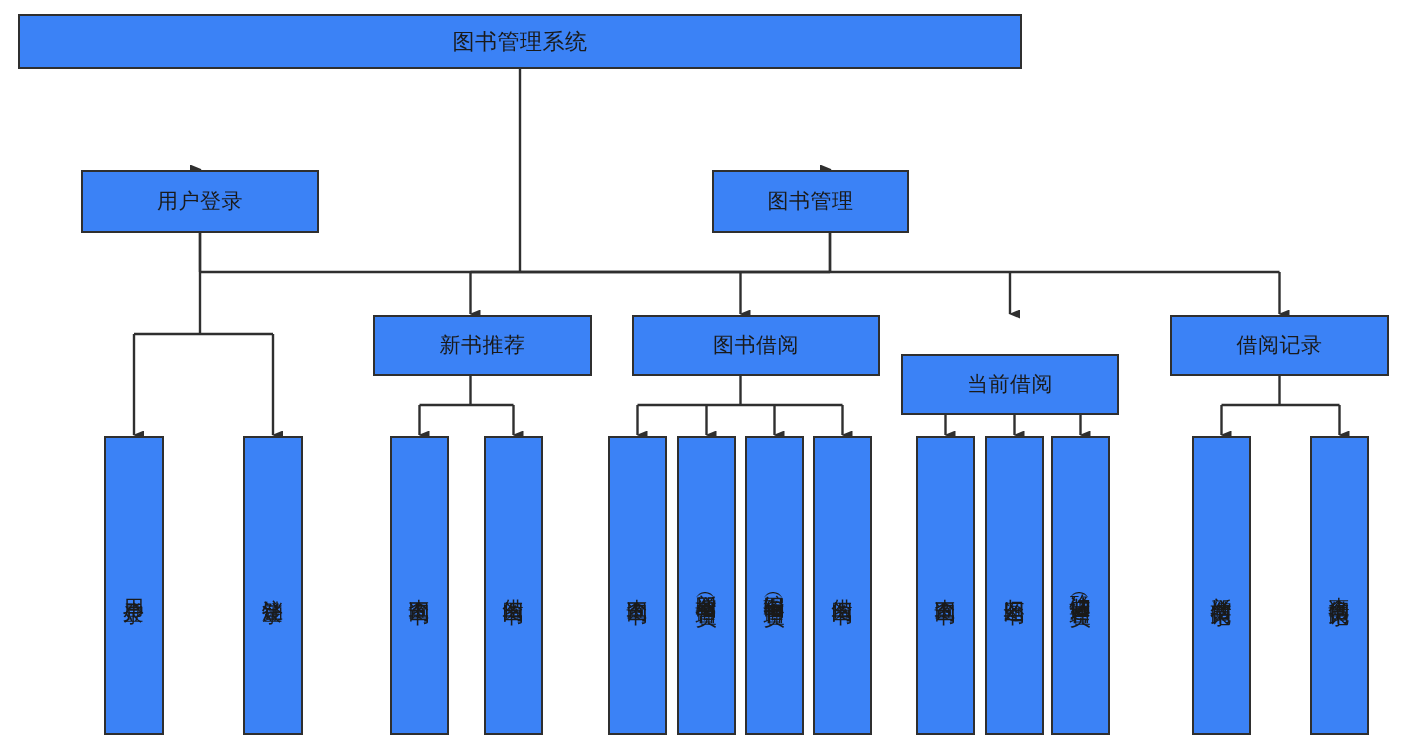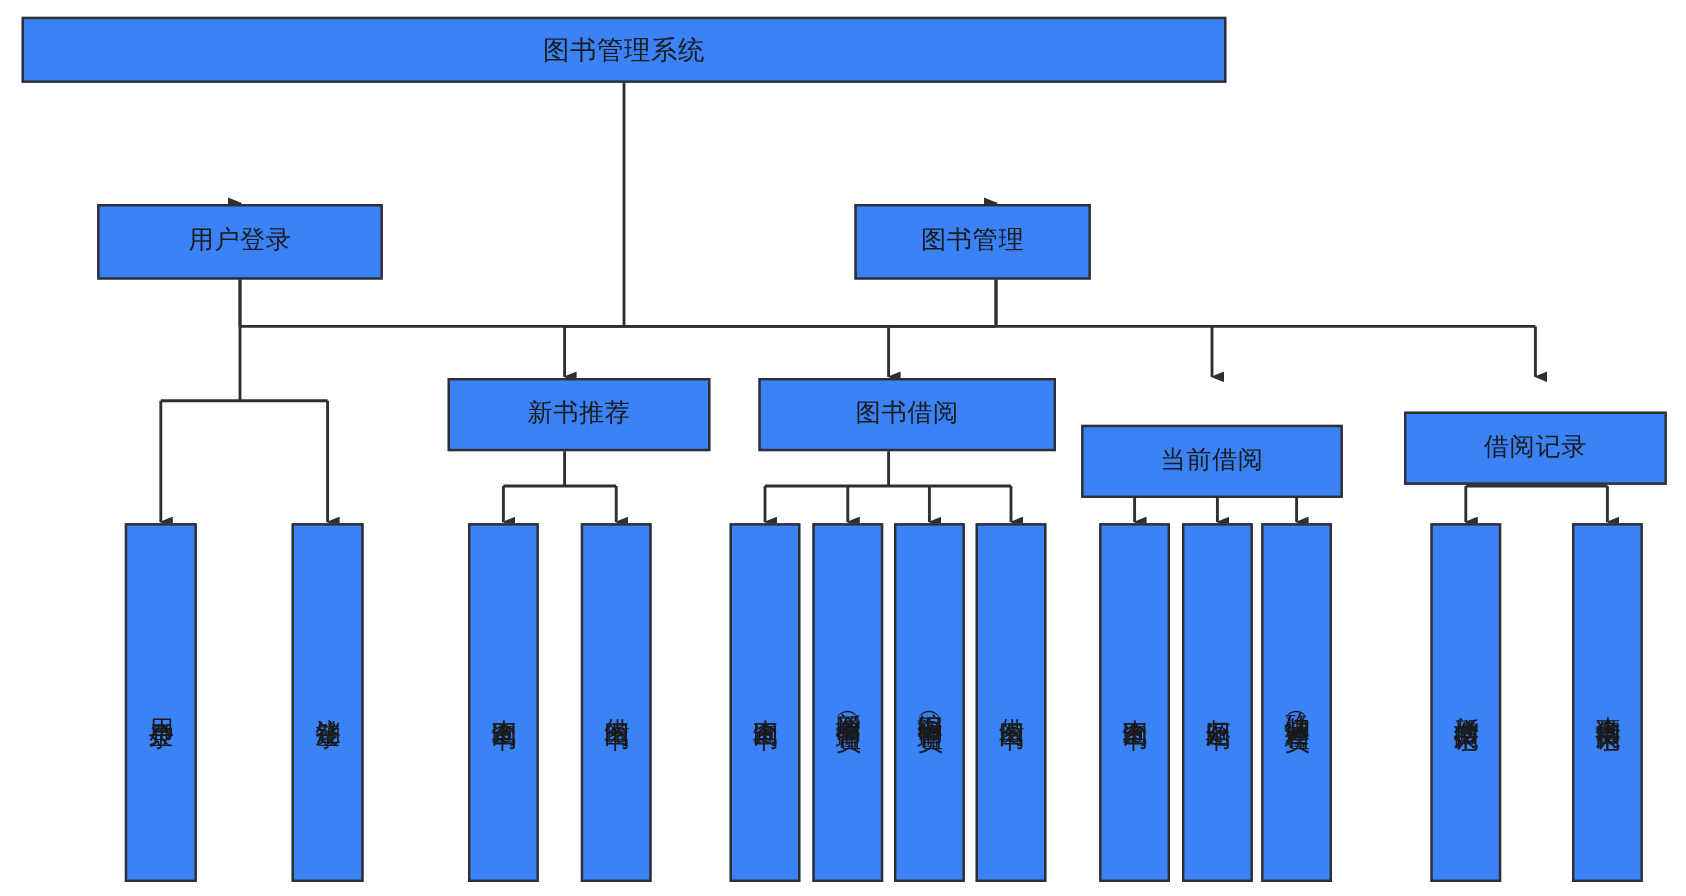--- a/index.html
+++ b/index.html
@@ -121,21 +121,21 @@
       </div>
       <div class="node horizontal" style="left: 361px; top: 315px; width: 219px; height: 61px; margin-left: 12px;">
         <span class="label">新书推荐</span>
       </div>
       <div class="node horizontal" style="left: 632px; top: 315px; width: 248px; height: 61px;">
         <span class="label">图书借阅</span>
       </div>
       <div class="node horizontal" style="left: 901px; top: 315px; width: 218px; height: 61px; margin-top: 39px;">
         <span class="label">当前借阅</span>
       </div>
-      <div class="node horizontal" style="left: 1170px; top: 315px; width: 219px; height: 61px; margin-top: 28px;">
+      <div class="node horizontal" style="left: 1170px; top: 315px; width: 219px; height: 61px;">
         <span class="label">借阅记录</span>
       </div>
       <div class="node vertical" style="left: 104px; top: 436px; width: 60px; height: 299px;">
         <span class="label">用户登录</span>
       </div>
       <div class="node vertical" style="left: 243px; top: 436px; width: 60px; height: 299px;">
         <span class="label">注销登录</span>
       </div>
       <div class="node vertical" style="left: 390px; top: 436px; width: 59px; height: 299px;">
         <span class="label">查询图书</span>

